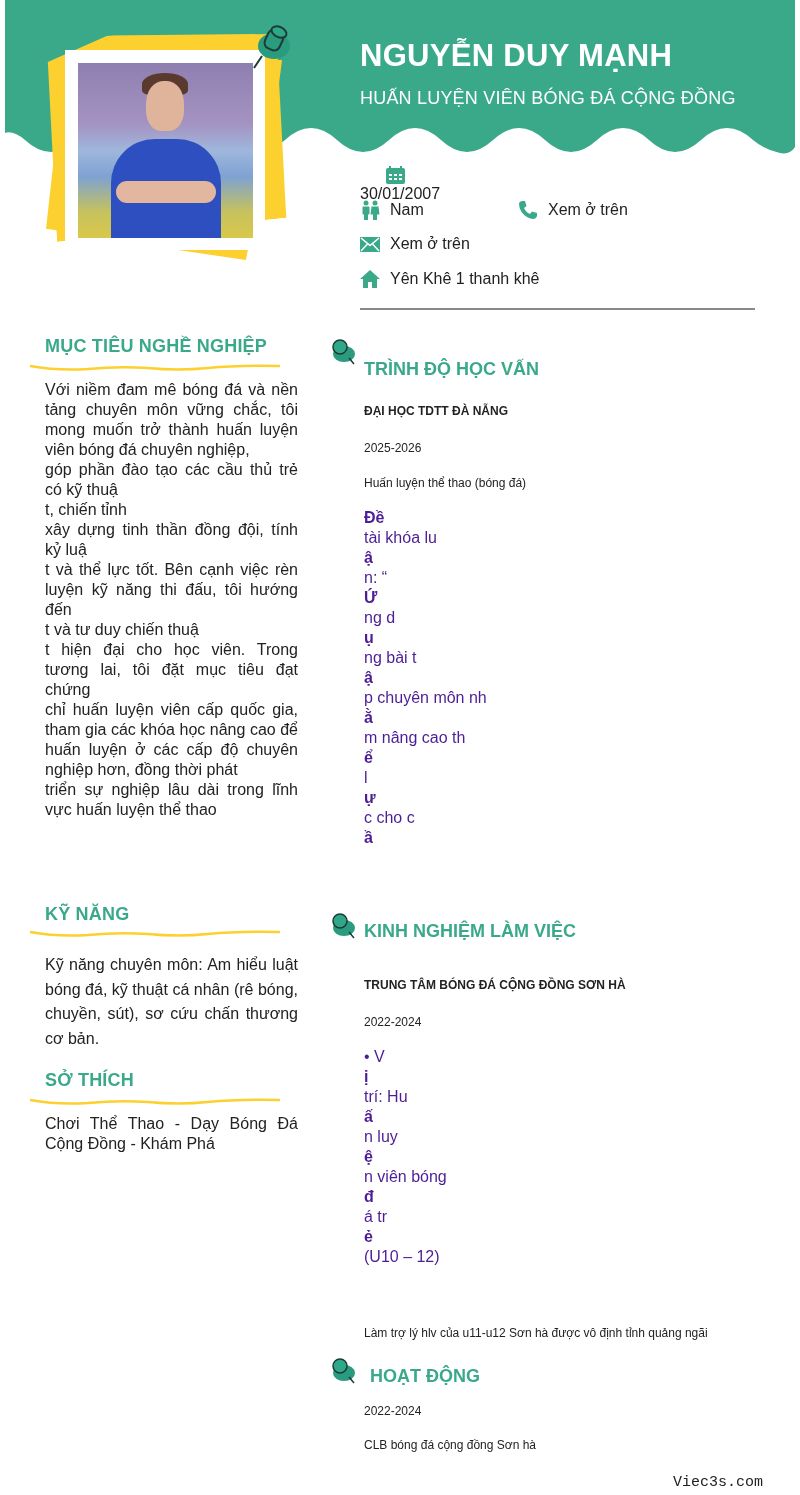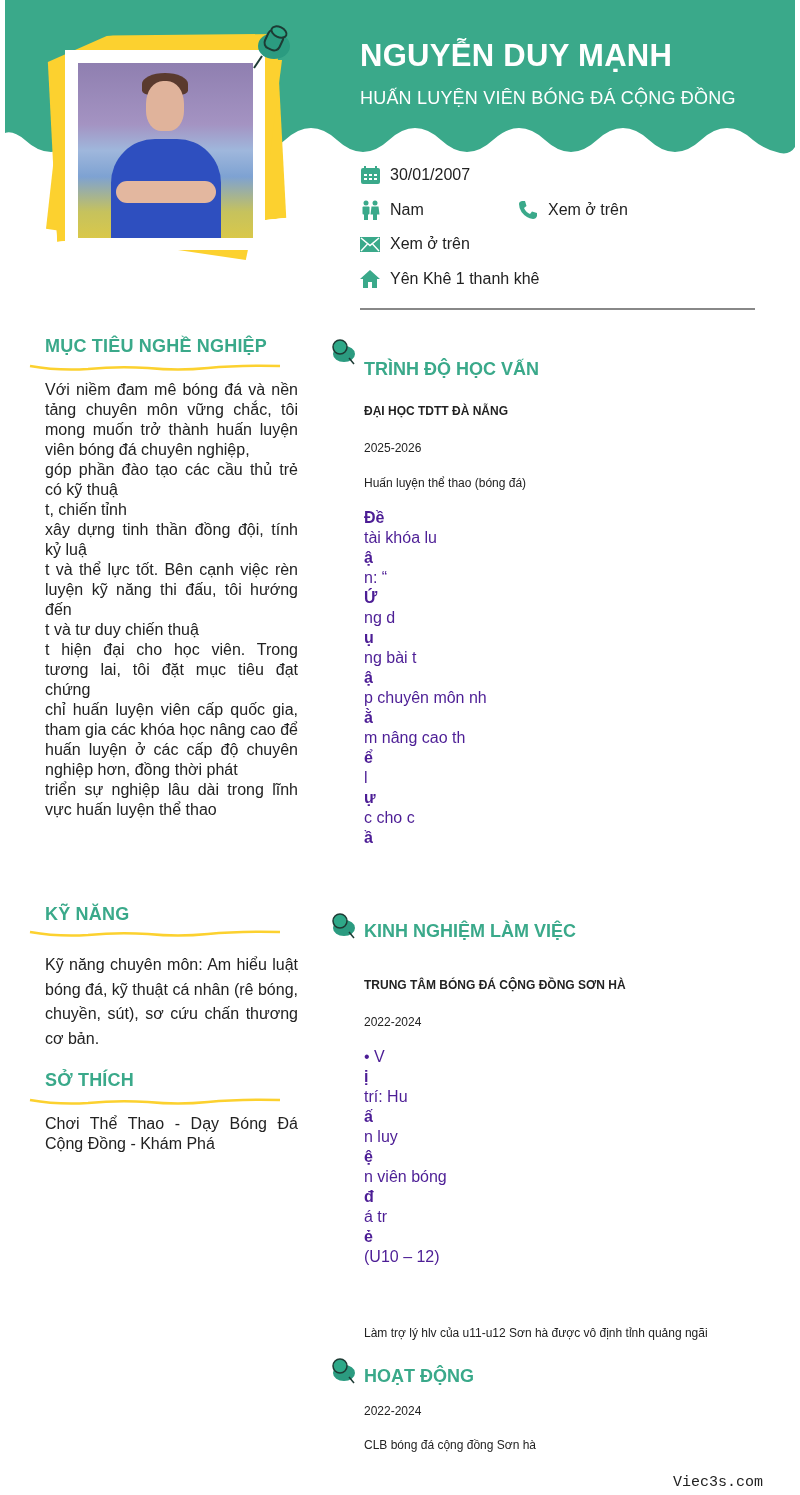--- a/index.html
+++ b/index.html
@@ -70,21 +70,21 @@
 <svg class="pin-top" viewBox="0 0 44 50">
   <ellipse cx="26" cy="24" rx="16" ry="13" fill="#2b9b80"></ellipse>
   <rect x="18" y="8" width="16" height="20" rx="6" fill="#2b9b80" stroke="#1d3b34" stroke-width="2" transform="rotate(25 26 18)"></rect>
   <ellipse cx="31" cy="10" rx="8" ry="5" fill="#2ea888" stroke="#1d3b34" stroke-width="2" transform="rotate(25 31 10)"></ellipse>
   <line x1="14" y1="34" x2="6" y2="46" stroke="#1d3b34" stroke-width="2"></line>
 </svg>
 
 <div class="name">NGUYỄN DUY MẠNH</div>
 <div class="job-title">HUẤN LUYỆN VIÊN BÓNG ĐÁ CỘNG ĐỒNG</div>
 
-<div class="contact" style="top:165px;">
+<div class="contact" style="top:165px;flex-direction:column;">
   <span class="ic">
     <svg width="19" height="18" viewBox="0 0 19 18">
         <rect x="0" y="2" width="19" height="16" rx="2" fill="#3aa98a"></rect>
         <rect x="3" y="0" width="2" height="4" fill="#3aa98a"></rect>
         <rect x="14" y="0" width="2" height="4" fill="#3aa98a"></rect>
         <g fill="#fff">
           <rect x="3" y="8" width="3" height="2"></rect>
           <rect x="8" y="8" width="3" height="2"></rect>
           <rect x="13" y="8" width="3" height="2"></rect>
           <rect x="3" y="12" width="3" height="2"></rect>
@@ -221,17 +221,17 @@
   <span class="b">ẻ</span>
   <span>(U10 – 12)</span>
 </div>
 <div class="r-text" style="top:1301px; width:380px; line-height:24px;margin-top:20px;">Làm trợ lý hlv của u11-u12 Sơn hà được vô định tỉnh quảng ngãi</div>
 
 <svg class="pin-sm" style="top:1357px;" viewBox="0 0 28 28">
   <ellipse cx="15" cy="16" rx="11" ry="8" fill="#2b9b80"></ellipse>
   <circle cx="11" cy="9" r="7" fill="#2ea888" stroke="#1d3b34" stroke-width="1.5"></circle>
   <line x1="20" y1="20" x2="25" y2="26" stroke="#1d3b34" stroke-width="1.5"></line>
 </svg>
-<div class="right-sec-title" style="top:1366px;">HOẠT ĐỘNG</div>
+<div class="right-sec-title" style="top:1366px;margin-left:6px;">HOẠT ĐỘNG</div>
 <div class="r-text" style="top:1404px;">2022-2024</div>
 <div class="r-text" style="top:1438px;">CLB bóng đá cộng đồng Sơn hà</div>
 
 <div class="watermark">Viec3s.com</div>
 
 </body></html>

